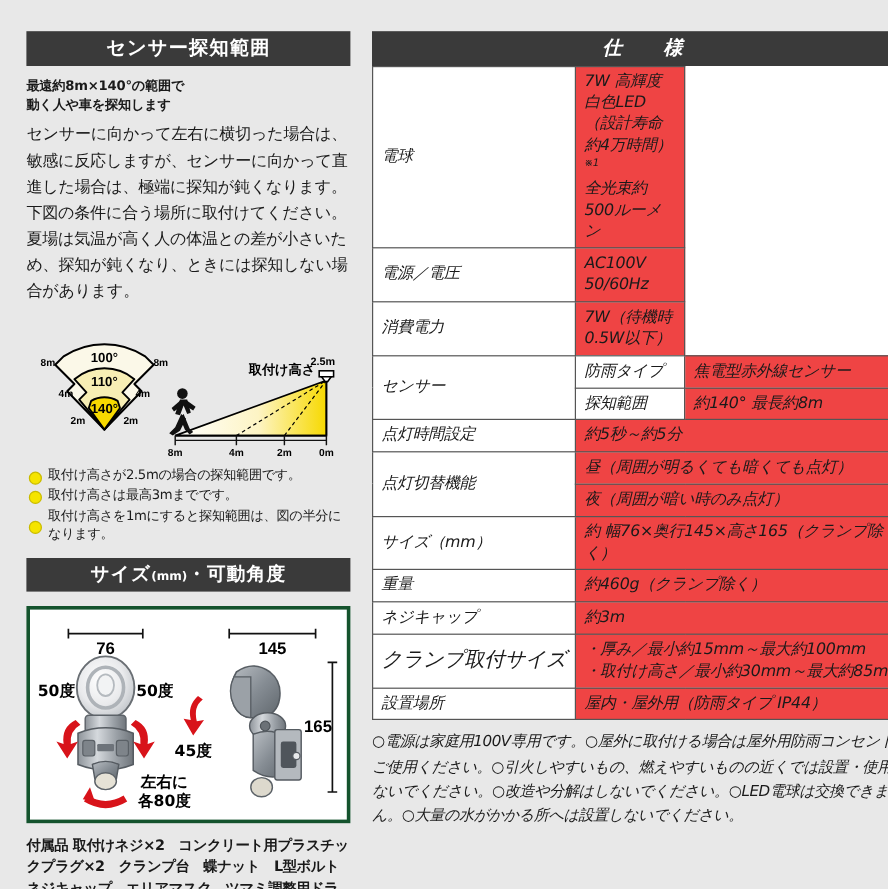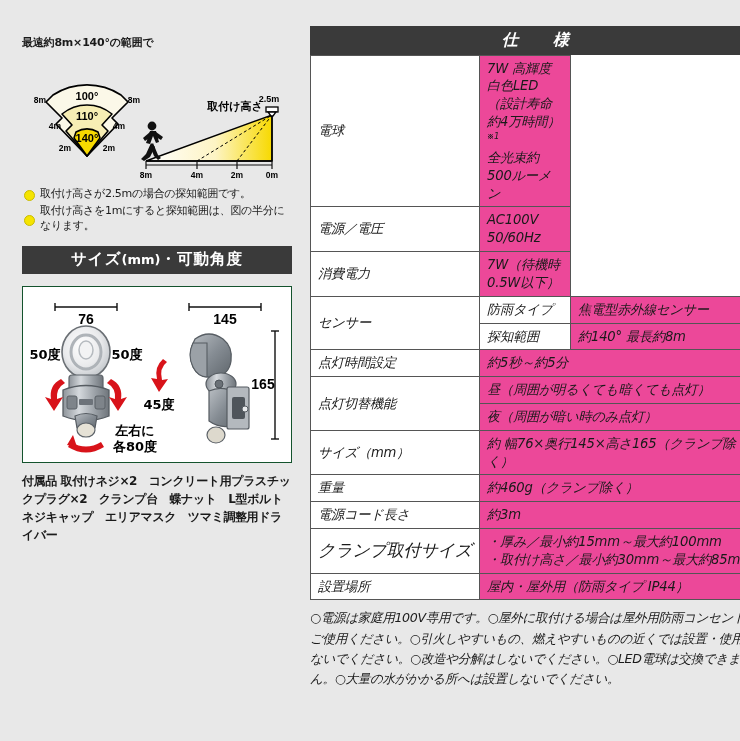--- a/index.html
+++ b/index.html
@@ -31,21 +31,21 @@
     background: #3a3a3a;
     color: #ffffff;
     text-align: center;
     font-weight: bold;
     letter-spacing: 1px;
     padding: 5px 0 6px 0;
     font-size: 16px;
     line-height: 1.1;
   }
   .band.small { font-size: 15.5px; }
-  .band .mm { font-size: 13px; letter-spacing: 0; }
+  .band .mm { font-size: 10px; letter-spacing: 0; }
 
   
   .lead {
     font-size: 11px;
     font-weight: bold;
     line-height: 1.45;
     margin: 9px 0 7px 0;
     letter-spacing: -0.2px;
   }
   .body-text {
@@ -77,21 +77,21 @@
     background: #f5e400;
     border: 1px solid #c9bb00;
     flex: none;
     margin: 4px 5px 0 2px;
   }
   .note-txt { flex: 1; }
 
   .size-box {
     margin-top: 12px;
     background: #ffffff;
-    border: 1px solid #14532d;
+    border: 3px solid #14532d;
     height: 175px;
     position: relative;
   }
   .size-box svg { position: absolute; left: 0; top: 0; }
 
   .accessories {
     margin-top: 9px;
     font-size: 12px;
     font-weight: bold;
     line-height: 1.5;
@@ -107,21 +107,21 @@
   }
   table.spec td {
     border: 1px solid #555;
     padding: 4px 7px;
     vertical-align: middle;
     line-height: 1.35;
     letter-spacing: -0.2px;
   }
   td.lbl { width: 104px; font-weight: normal; white-space: nowrap; }
   td.sublbl { width: 76px; white-space: nowrap; }
-  td.val { background: #ec4899; }
+  td.val { background: #ef4444; }
   .sup { font-size: 8.5px; vertical-align: super; }
 
   .tbl-note {
     font-size: 10.6px;
     margin: 7px 0 0 2px;
     letter-spacing: -0.2px;
   }
 
   .warn-band {
     margin-top: 17px;
@@ -138,25 +138,28 @@
     margin-top: 8px;
   }
 </style>
 </head>
 <body>
 
 <div class="page">
 
   <div class="col-left">
 
+    <div class="band">センサー探知範囲</div>
 
     <div class="lead">
       <div>最遠約8m×140°の範囲で</div>
-    </div>
-
+      <div>動く人や車を探知します</div>
+    </div>
+
+    <p class="body-text">センサーに向かって左右に横切った場合は、敏感に反応しますが、センサーに向かって直進した場合は、極端に探知が鈍くなります。下図の条件に合う場所に取付けてください。夏場は気温が高く人の体温との差が小さいため、探知が鈍くなり、ときには探知しない場合があります。</p>
 
     <div class="diagram-detect">
       <svg width="270" height="122" viewBox="0 0 270 122">
 
         <path d="M65,96 L38,44 A58,58 0 0,1 92,44 Z" fill="#fbf8e8" stroke="#000" stroke-width="1.6" stroke-linejoin="round"></path>
         <path d="M65,96 L30,38 A68,68 0 0,1 100,38 Z" fill="none"></path>
 
         <path d="M65,98 L34,66 L40,60 L24,44 L31,37
                  A62,62 0 0,1 99,37 L106,44 L90,60 L96,66 Z" fill="#fbf8e8" stroke="#000" stroke-width="1.7" stroke-linejoin="round"></path>
 
@@ -215,20 +218,24 @@
         <text x="175" y="120" font-size="8.5" font-weight="bold" text-anchor="middle" font-family="Liberation Sans, sans-serif">4m</text>
         <text x="215" y="120" font-size="8.5" font-weight="bold" text-anchor="middle" font-family="Liberation Sans, sans-serif">2m</text>
         <text x="250" y="120" font-size="8.5" font-weight="bold" text-anchor="middle" font-family="Liberation Sans, sans-serif">0m</text>
       </svg>
     </div>
 
     <div class="notes">
       <div class="note">
         <span class="dot"></span>
         <span class="note-txt">取付け高さが2.5mの場合の探知範囲です。</span>
+      </div>
+      <div class="note">
+        <span class="dot"></span>
+        <span class="note-txt">取付け高さは最高3mまでです。</span>
       </div>
       <div class="note">
         <span class="dot"></span>
         <span class="note-txt">取付け高さを1mにすると探知範囲は、図の半分になります。</span>
       </div>
     </div>
 
     <div class="band small" style="margin-top:12px;">
       <span>サイズ</span><span class="mm">(mm)</span><span>・可動角度</span>
     </div>
@@ -362,21 +369,21 @@
         </tr>
         <tr>
           <td class="lbl">サイズ（mm）</td>
           <td class="val" colspan="2">約 幅76×奥行145×高さ165（クランプ除く）</td>
         </tr>
         <tr>
           <td class="lbl">重量</td>
           <td class="val" colspan="2">約460g（クランプ除く）</td>
         </tr>
         <tr>
-          <td class="lbl">電源コード長さ</td>
+          <td class="lbl">ネジキャップ</td>
           <td class="val" colspan="2">約3m</td>
         </tr>
         <tr>
           <td class="lbl" style="font-size:17px;">クランプ取付サイズ</td>
           <td class="val" colspan="2">
             <div>・厚み／最小約15mm～最大約100mm</div>
             <div>・取付け高さ／最小約30mm～最大約85mm</div>
           </td>
         </tr>
         <tr>

